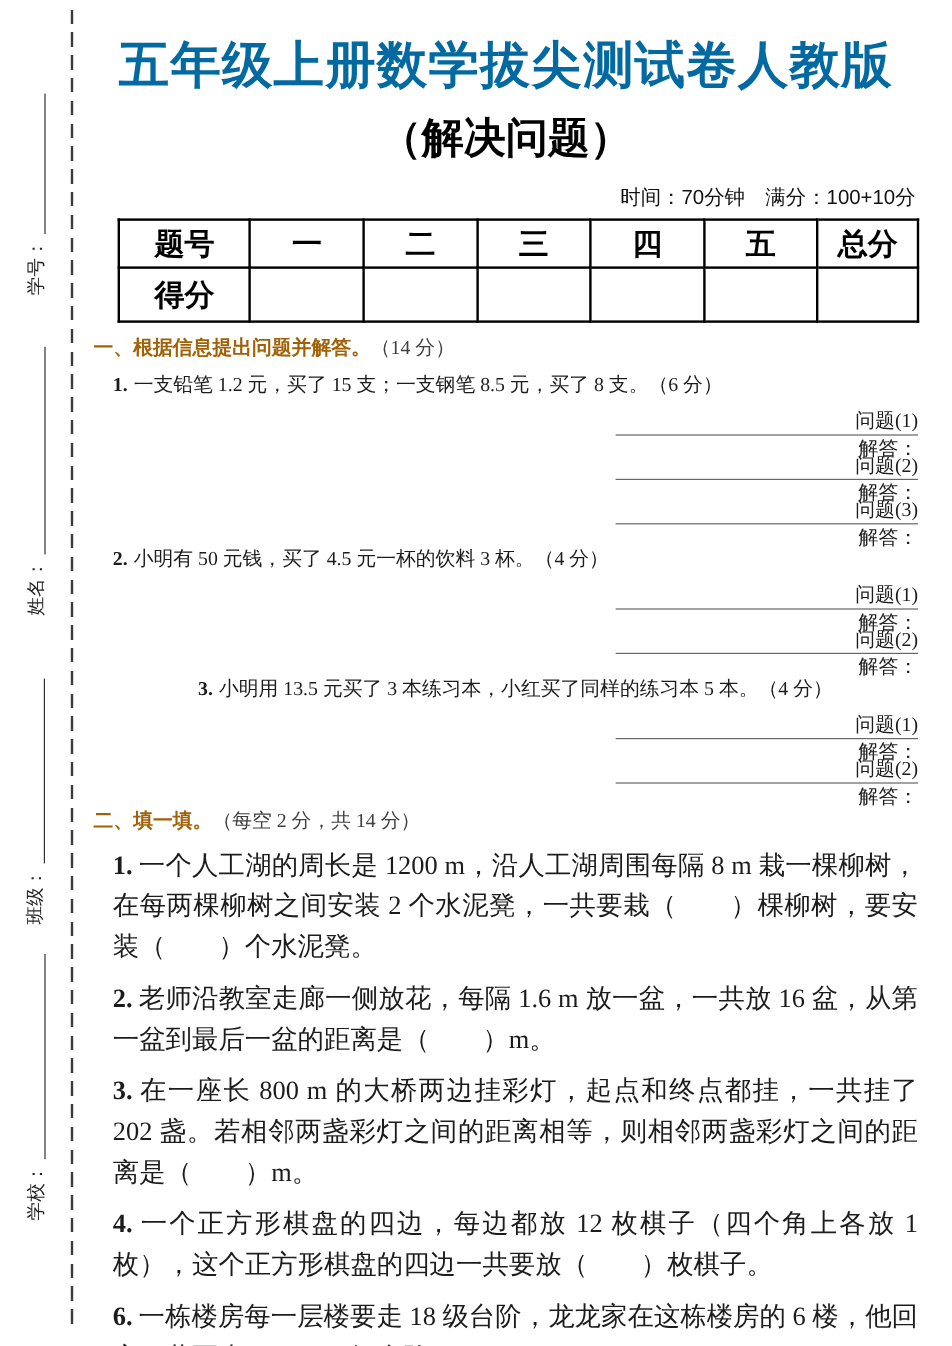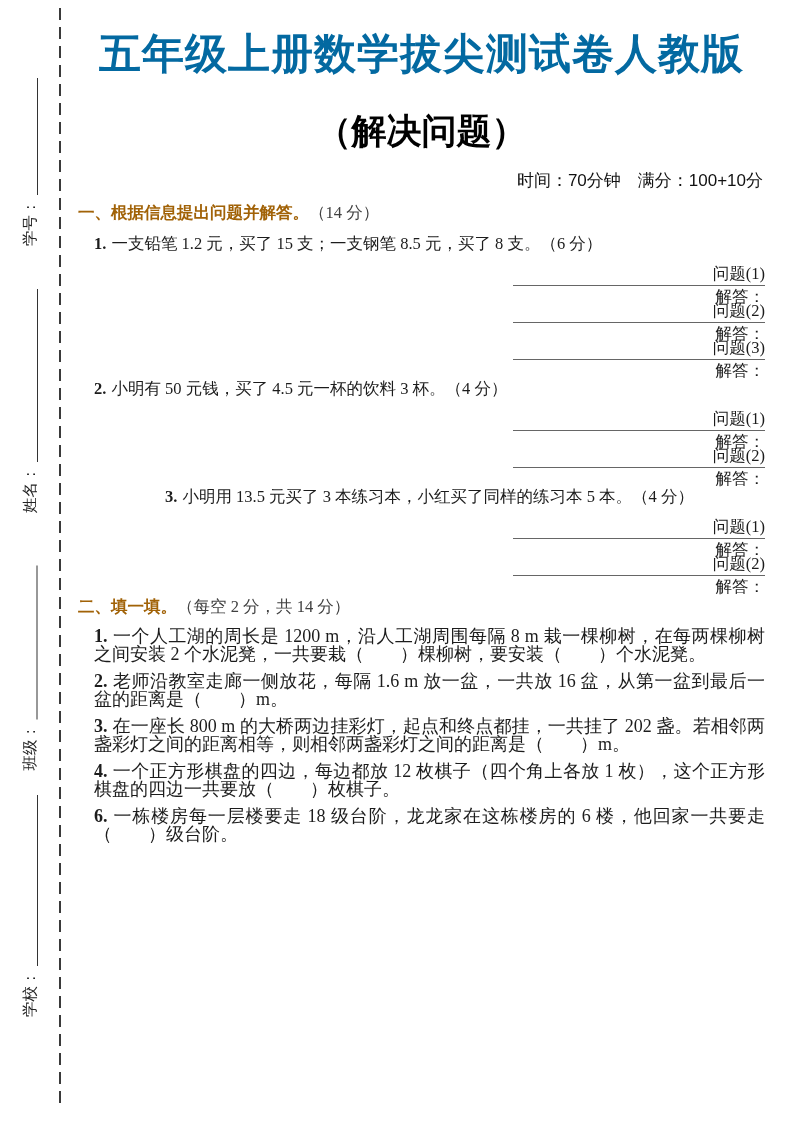--- a/index.html
+++ b/index.html
@@ -26,21 +26,21 @@
   .sl-3 { width:207px; left:-74px; top:656px; }
   .sl-4 { width:224px; left:-82px; top:894px; }
   
   .content { position:absolute; left:78px; top:0; width:687px; }
   .title {
     margin-top:26px; text-align:center; font-size:42px; font-weight:bold;
     letter-spacing:1px; color:#0369a1;
     font-family:"Liberation Sans","DejaVu Sans",sans-serif; white-space:nowrap;
   }
   .subtitle {
-    margin-top:26px; text-align:center; font-size:35px; font-weight:bold; color:#000;
+    margin-top:10px; text-align:center; font-size:35px; font-weight:bold; color:#000;
     font-family:"Liberation Sans","DejaVu Sans",sans-serif;
   }
   .exam-info {
     margin:14px 2px 6px 0; text-align:right; font-size:17px; color:#111;
     font-family:"Liberation Sans","DejaVu Sans",sans-serif;
   }
   table.score-table {
     border-collapse:collapse; margin-left:20px; width:668px;
     font-family:"Liberation Sans","DejaVu Sans",sans-serif;
   }
@@ -55,21 +55,21 @@
   
   .sec-head { margin-top:10px; font-size:16.5px; }
   .sec-title { font-weight:bold; color:#a16207; font-family:"Liberation Sans","DejaVu Sans",sans-serif; }
   .sec-note  { color:#404040; }
   .q-line { margin:9px 0 0 16px; font-size:16.5px; line-height:22px; }
   .qnum { font-weight:bold; margin-right:5px; }
   .qa-row { display:flex; align-items:flex-end; margin:8px 0 0 34px; height:29px; font-size:16.5px;flex-direction:column; }
   .qa-row .blank-q { width:252px; border-bottom:1px solid #666; margin-left:4px; height:18px; }
   .qa-row .ans-label { margin-left:40px; }
   .qa-row .blank-a { flex:1; border-bottom:1px solid #666; height:18px; }
-  .fill-item { margin-top:9px; padding-left:16px; font-size:18px; line-height:18px; text-align:justify; }
+  .fill-item { margin-top:9px; padding-left:16px; font-size:22px; line-height:34px; text-align:justify; }
 </style>
 </head>
 <body>
 
 <div class="page">
 
   <div class="dashed-line"></div>
 
   <div class="side-label sl-1">
     <span>学号：</span>
@@ -87,20 +87,42 @@
     <span>学校：</span>
     <span class="blank"></span>
   </div>
 
   <div class="content">
 
     <div class="title">五年级上册数学拔尖测试卷人教版</div>
     <div class="subtitle">（解决问题）</div>
     <div class="exam-info">时间：70分钟　满分：100+10分</div>
 
+    <table class="score-table">
+      <tbody>
+          <tr>
+        <th class="col-label">题号</th>
+        <th class="col-num">一</th>
+        <th class="col-num">二</th>
+        <th class="col-num">三</th>
+        <th class="col-num">四</th>
+        <th class="col-num">五</th>
+        <th class="col-total">总分</th>
+      </tr>
+      <tr>
+        <td>得分</td>
+        <td></td>
+        <td></td>
+        <td></td>
+        <td></td>
+        <td></td>
+        <td></td>
+      </tr>
+    </tbody>
+      </table>
 
     <div>
       <div class="sec-head">
         <span class="sec-title">一、根据信息提出问题并解答。</span><span class="sec-note">（14 分）</span>
       </div>
 
       <div class="q-line">
         <span class="qnum">1.</span><span>一支铅笔 1.2 元，买了 15 支；一支钢笔 8.5 元，买了 8 支。（6 分）</span>
       </div>
       <div class="qa-row">

